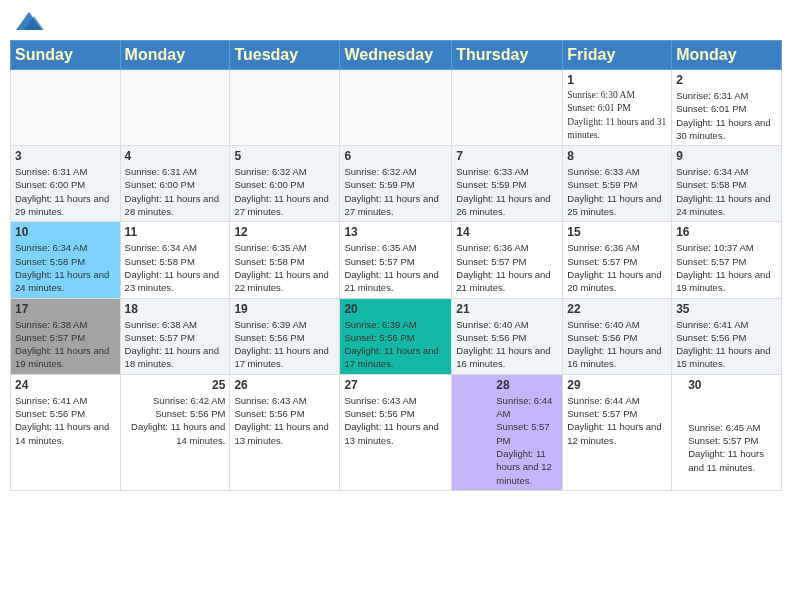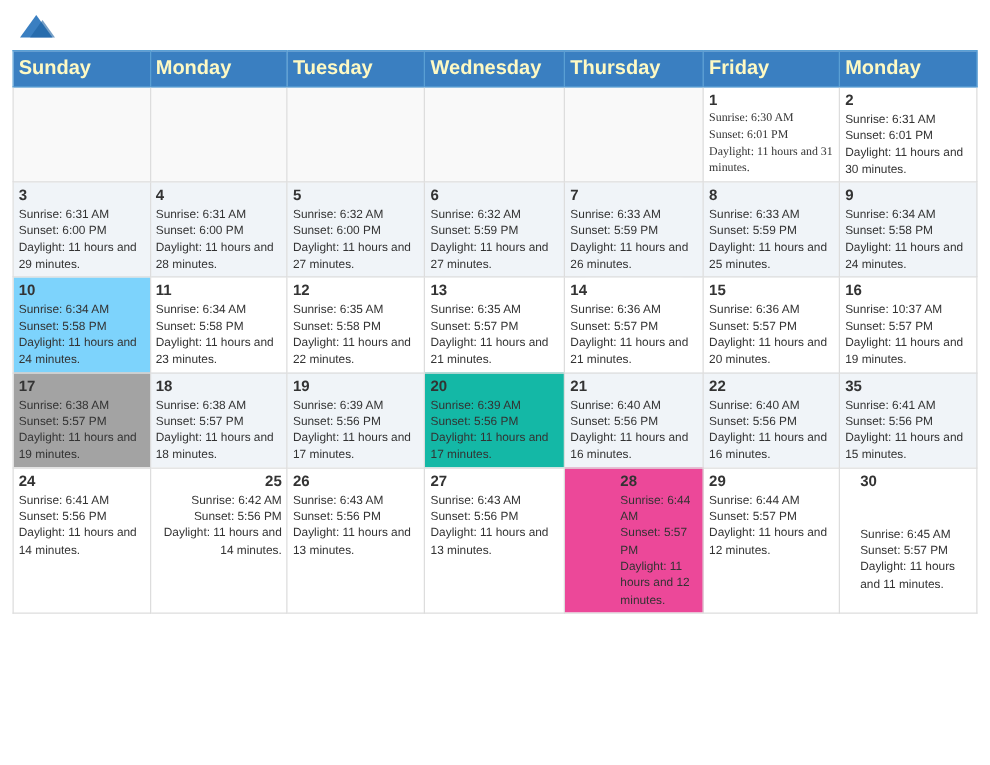--- a/index.html
+++ b/index.html
@@ -284,21 +284,21 @@
           <div class="day-info" style="white-space: pre-line;">Sunrise: 6:43 AM
 Sunset: 5:56 PM
 Daylight: 11 hours and 13 minutes.</div>
         </td>
         <td style="background: rgb(255, 255, 255);">
           <span class="day-num">27</span>
           <div class="day-info" style="white-space: pre-line;">Sunrise: 6:43 AM
 Sunset: 5:56 PM
 Daylight: 11 hours and 13 minutes.</div>
         </td>
-        <td style="background: #ec4899; padding-left: 44px;">
+        <td style="background: #c4b5fd; padding-left: 44px;">
           <span class="day-num">28</span>
           <div class="day-info" style="white-space: pre-line;">Sunrise: 6:44 AM
 Sunset: 5:57 PM
 Daylight: 11 hours and 12 minutes.</div>
         </td>
         <td style="background: rgb(255, 255, 255); margin-top: 36px;">
           <span class="day-num">29</span>
           <div class="day-info" style="white-space: pre-line;">Sunrise: 6:44 AM
 Sunset: 5:57 PM
 Daylight: 11 hours and 12 minutes.</div>

